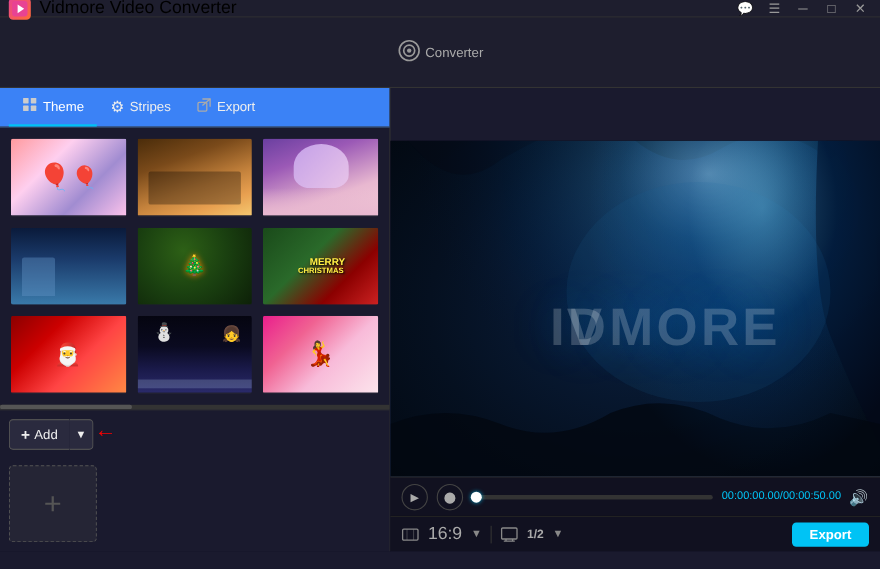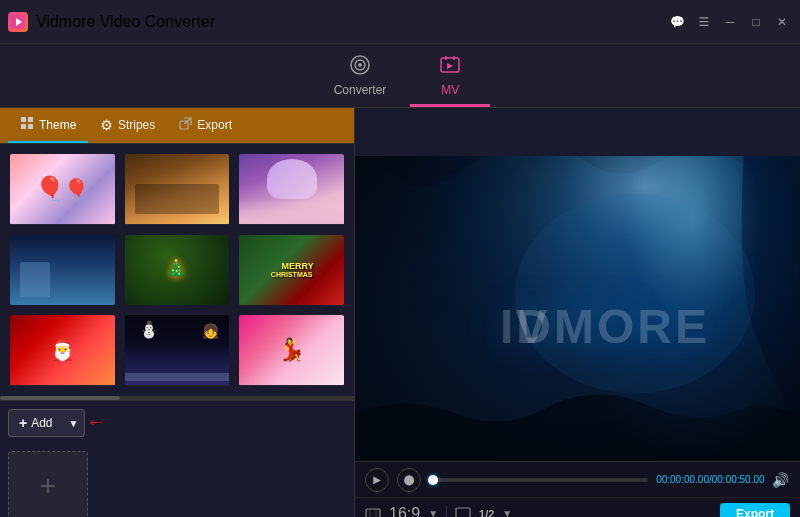--- a/index.html
+++ b/index.html
@@ -7,21 +7,21 @@
       width: 800px;
       height: 517px;
       font-family: 'Segoe UI', Arial, sans-serif;
       background: #1a1a2e;
       overflow: hidden;
       user-select: none;
     }
 
     
     #title-bar {
-      height: 44px;
+      height: 16px;
       background: #1e1e2e;
       display: flex;
       align-items: center;
       justify-content: space-between;
       padding: 0 8px;
       border-bottom: 1px solid #333;
     }
     #title-bar-left {
       display: flex;
       align-items: center;
@@ -58,21 +58,21 @@
       height: 64px;
       background: #1e1e2e;
       display: flex;
       align-items: flex-end;
       justify-content: center;
       gap: 0;
       border-bottom: 1px solid #333;
     }
     .nav-tab {
       display: flex;
-      flex-direction: column;
+      flex-direction: row;
       align-items: center;
       justify-content: center;
       padding: 8px 24px;
       cursor: pointer;
       color: #aaa;
       font-size: 12px;
       gap: 4px;
       height: 60px;
       border-bottom: 3px solid transparent;
       transition: all 0.2s;
@@ -99,21 +99,21 @@
       width: 355px;
       background: #1a1a2e;
       border-right: 1px solid #333;
       display: flex;
       flex-direction: column;
     }
 
     
     #sub-nav {
       height: 36px;
-      background: #a16207;
+      background: #3b82f6;
       display: flex;
       align-items: center;
       gap: 0;
       padding: 0 8px;
       border-bottom: 1px solid #333;
     }
     .sub-nav-item {
       display: flex;
       align-items: center;
       gap: 5px;
@@ -425,31 +425,20 @@
 <div id="nav-bar">
   <div class="nav-tab">
     <span class="tab-icon">
       <svg width="22" height="22" viewBox="0 0 22 22" fill="none">
         <circle cx="11" cy="11" r="9" stroke="#999" stroke-width="1.5"></circle>
         <circle cx="11" cy="11" r="5" stroke="#999" stroke-width="1.5"></circle>
         <circle cx="11" cy="11" r="2" fill="#999"></circle>
       </svg>
     </span>
     <span>Converter</span>
-  </div>
-  <div class="nav-tab active" style="border-bottom-color:#e84393;">
-    <span class="tab-icon">
-      <svg width="22" height="22" viewBox="0 0 22 22" fill="none">
-        <rect x="2" y="4" width="18" height="14" rx="2" stroke="#e84393" stroke-width="1.5"></rect>
-        <rect x="6" y="2" width="2" height="4" rx="1" fill="#e84393"></rect>
-        <rect x="14" y="2" width="2" height="4" rx="1" fill="#e84393"></rect>
-        <path d="M8 9l6 3-6 3V9z" fill="#e84393"></path>
-      </svg>
-    </span>
-    <span style="color:#e84393;">MV</span>
   </div>
 </div>
 
 <div id="main-content">
 
   <div id="left-panel">
 
     <div id="sub-nav">
       <div class="sub-nav-item active">
         <span class="sub-icon">

